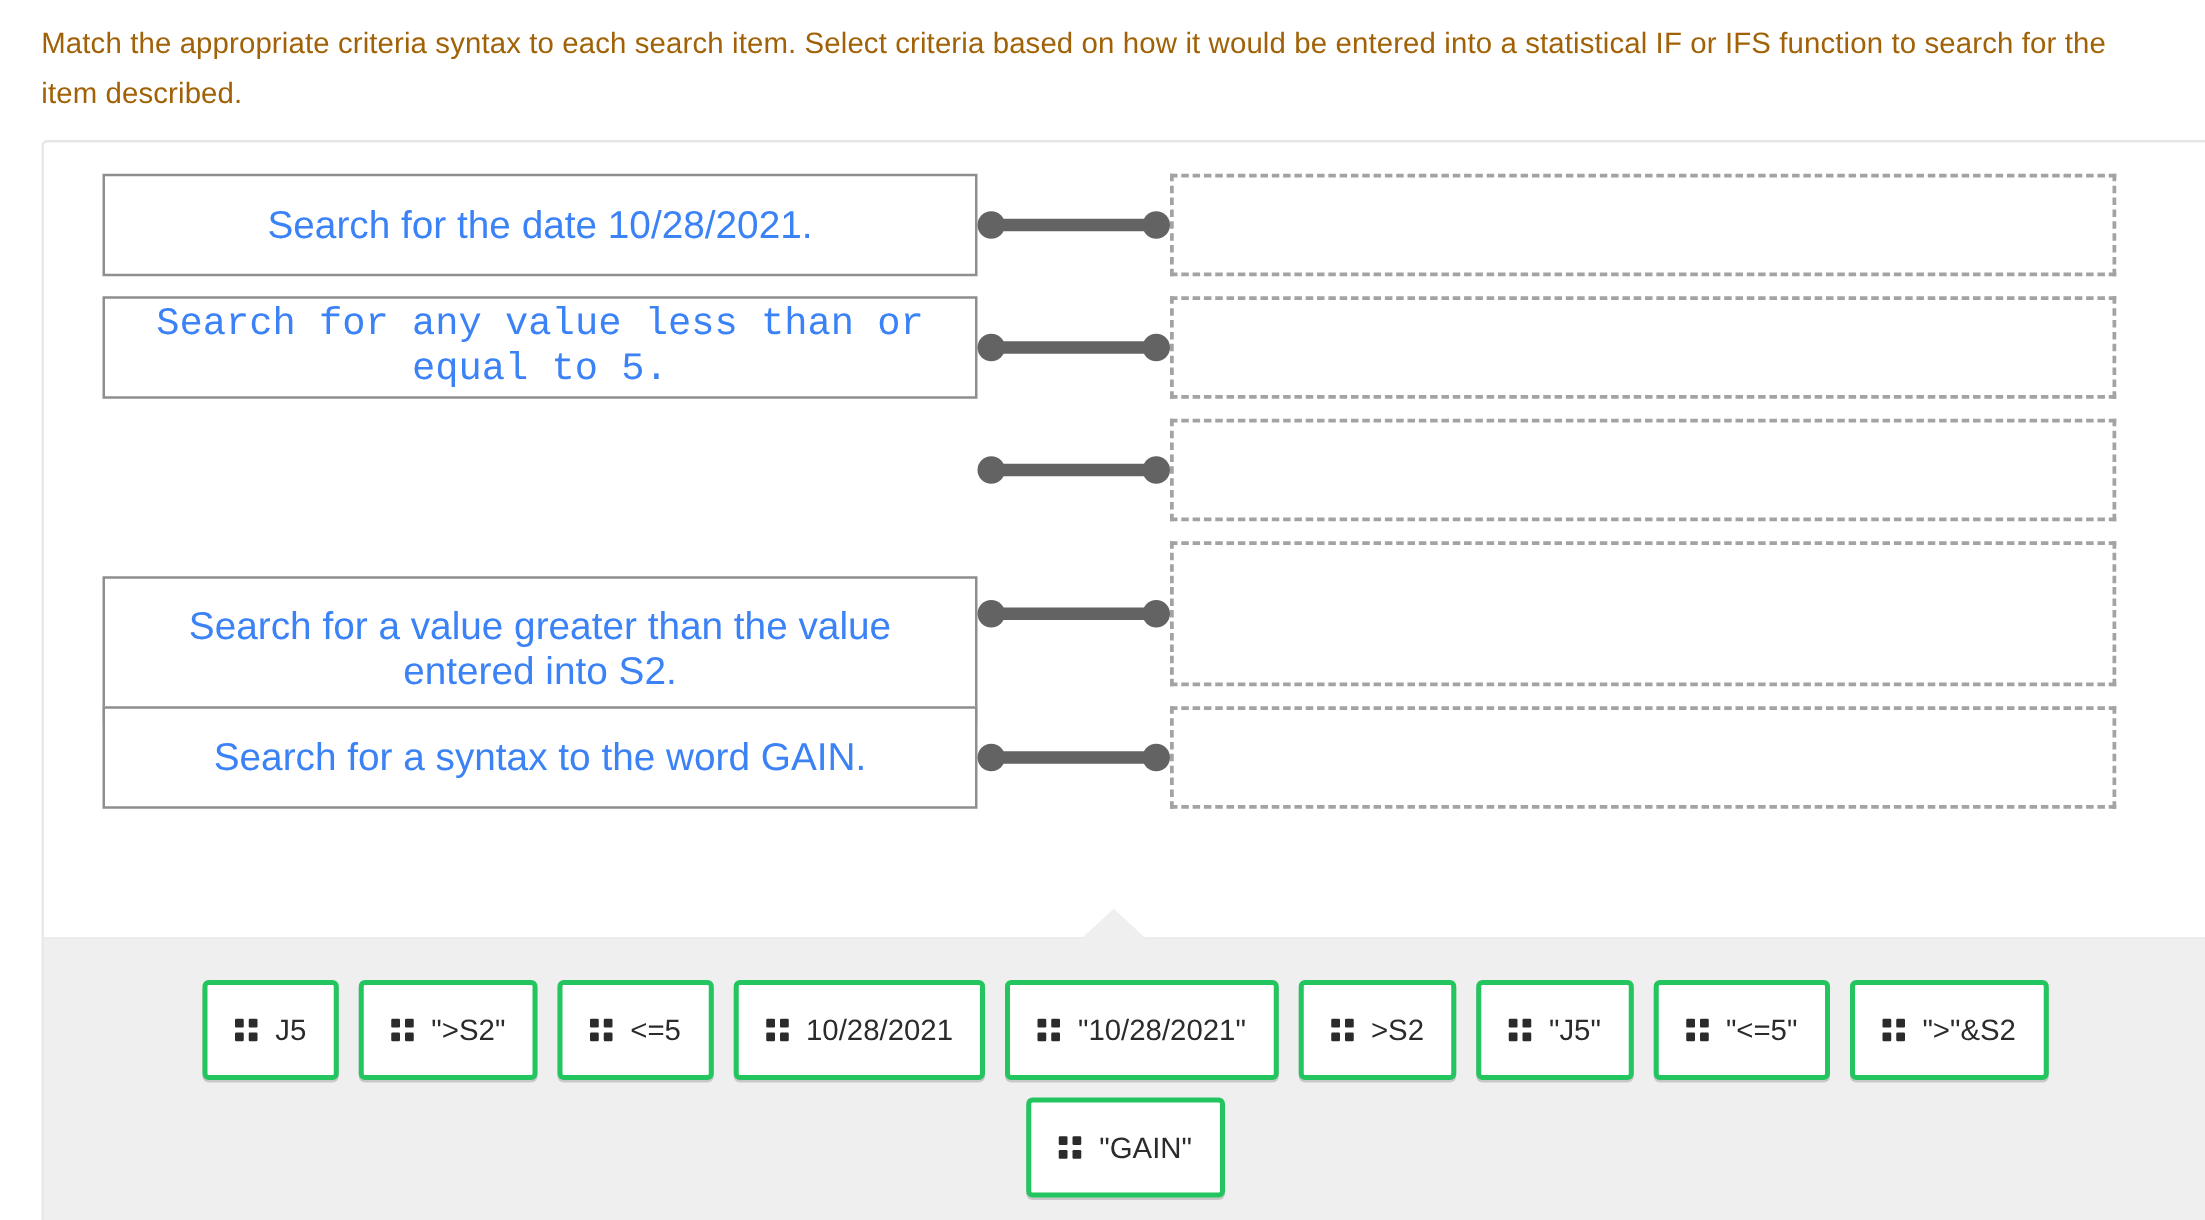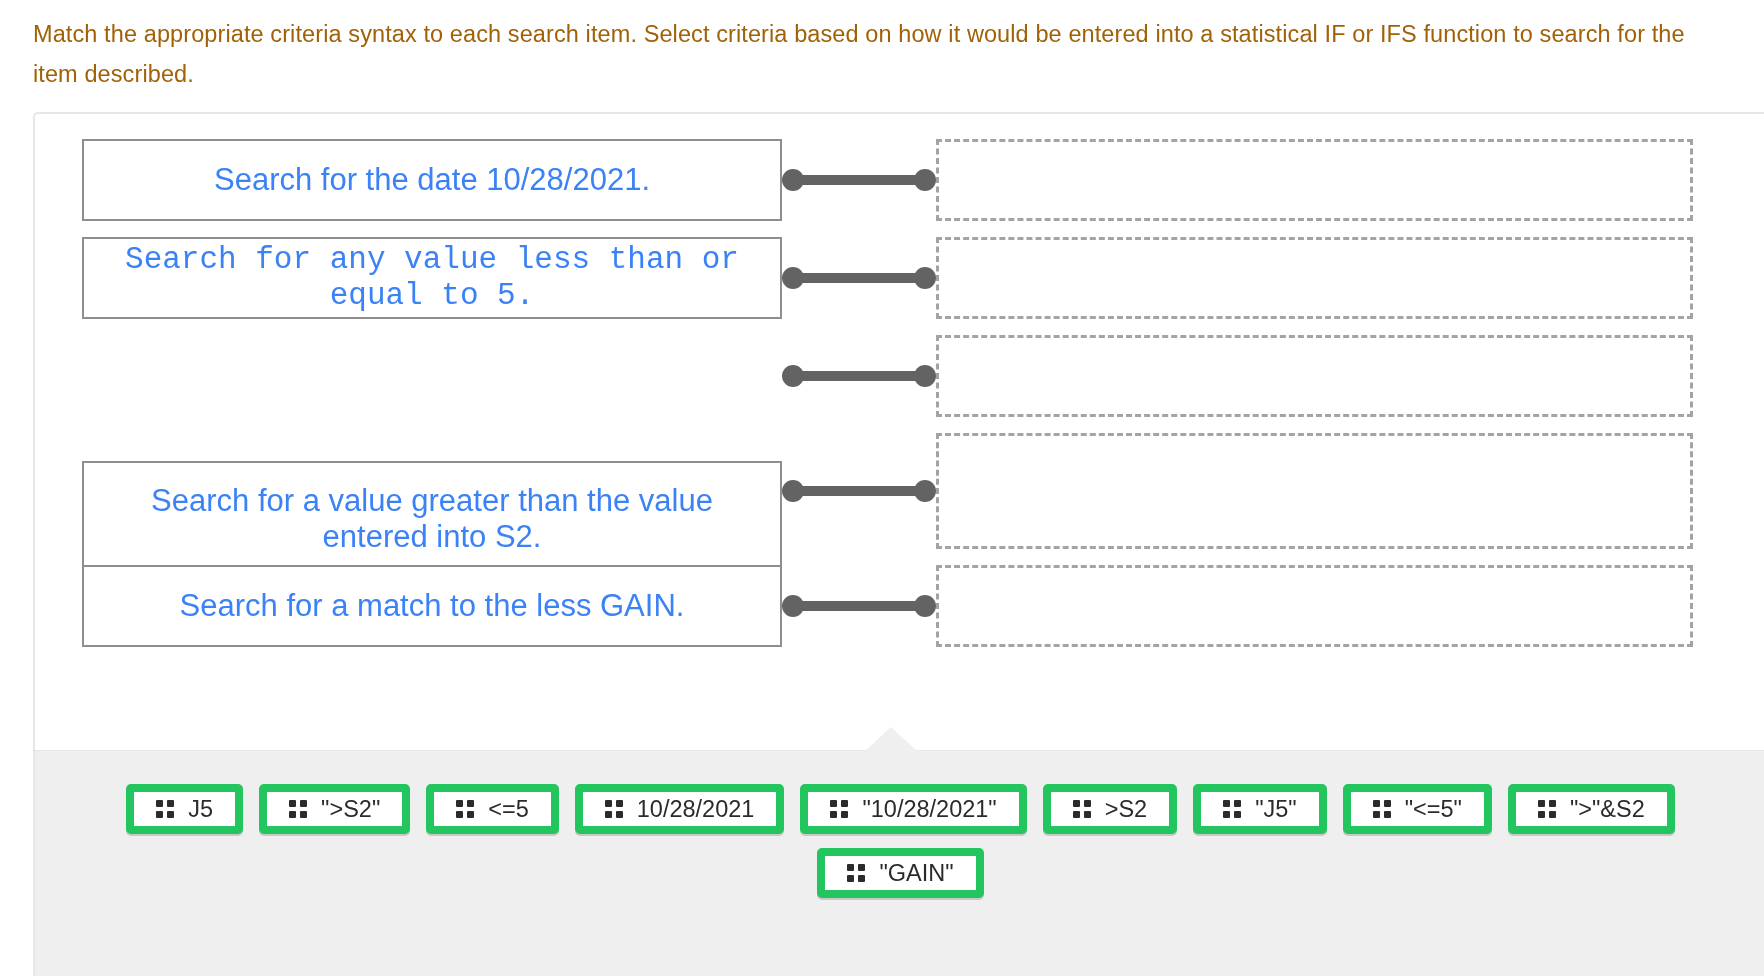--- a/index.html
+++ b/index.html
@@ -128,23 +128,23 @@
   }
   .token-row {
     display: flex;
     justify-content: center;
     align-items: flex-start;
     gap: 16px;
     margin-bottom: 14px;
   }
   .token {
     background: #ffffff;
-    border: 8px solid #22c55e;
+    border: 4px solid #22c55e;
     border-radius: 5px;
-    height: 50px;
+    height: 80px;
     display: flex;
     align-items: center;
     justify-content: center;
     gap: 14px;
     padding: 0 22px;
     box-shadow: 0 2px 0 0 rgba(0,0,0,0.16);
     cursor: grab;
   }
   .grip {
     display: grid;
@@ -202,21 +202,21 @@
       <div class="prompt-card" style="top: 319px; height: 116px; margin-top: 28px;">
         <div class="prompt-card-text">Search for a value greater than the value entered into S2.</div>
       </div>
       <div class="connector" style="top: 366px;">
         <span class="knob left"></span>
         <span class="bar"></span>
         <span class="knob right"></span>
       </div>
       <div class="drop-zone" style="top: 319px; height: 116px;"></div>
       <div class="prompt-card" style="top: 451px; height: 82px;">
-        <div class="prompt-card-text">Search for a match to the less GAIN.</div>
+        <div class="prompt-card-text">Search for a syntax to the word GAIN.</div>
       </div>
       <div class="connector" style="top: 481px;">
         <span class="knob left"></span>
         <span class="bar"></span>
         <span class="knob right"></span>
       </div>
       <div class="drop-zone" style="top: 451px; height: 82px;"></div>
     </div>
 
   <div class="answer-tray">

